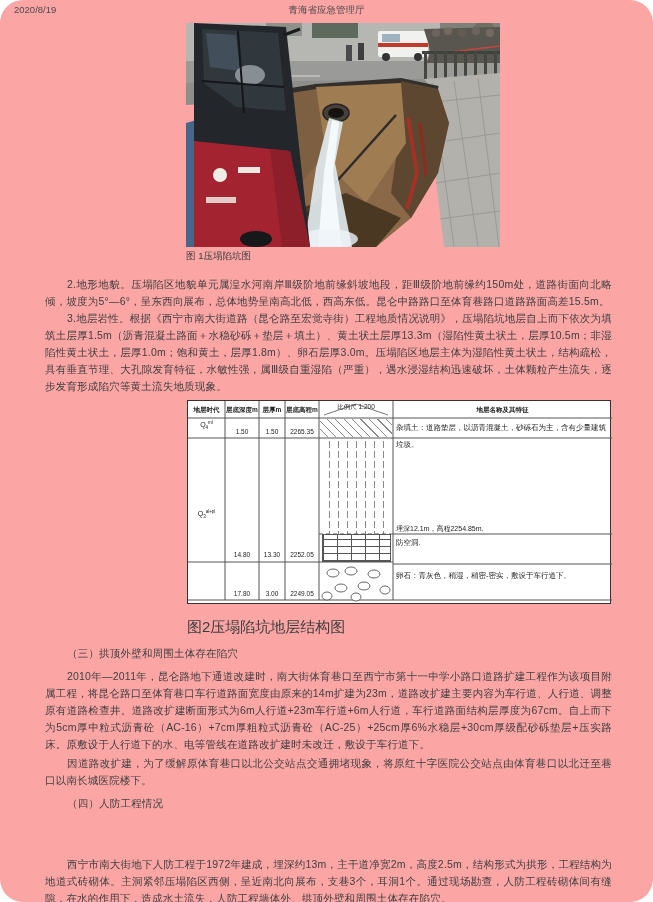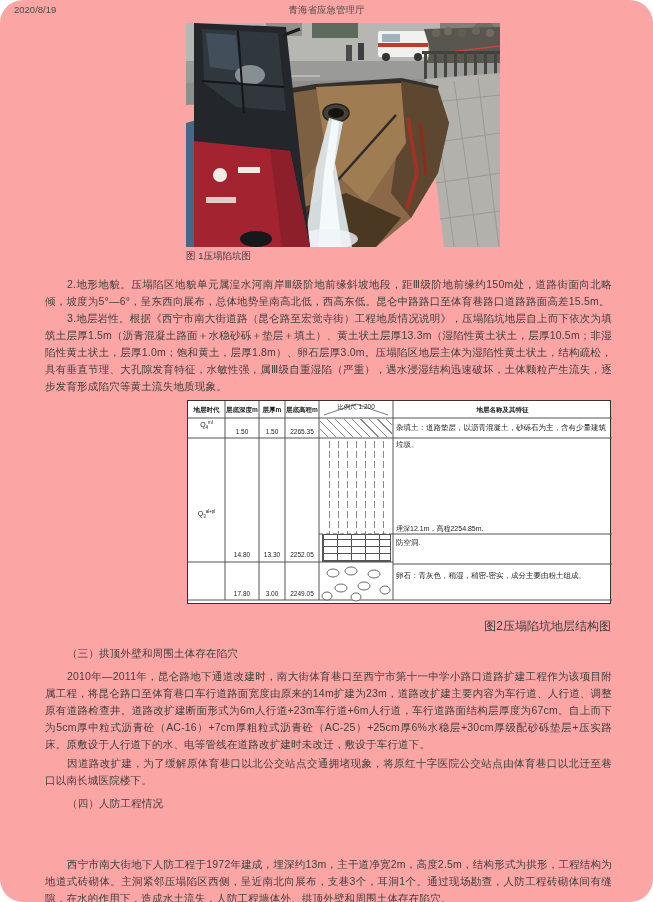--- a/index.html
+++ b/index.html
@@ -44,22 +44,22 @@
   .pat-hatch { background-image:repeating-linear-gradient(45deg, rgba(0,0,0,0) 0 5px, #8a8a8a 5px 6px); }
   .pat-loess { background-image:
       repeating-linear-gradient(0deg, #ffffff 0 3px, rgba(0,0,0,0) 3px 10px),
       repeating-linear-gradient(90deg, rgba(0,0,0,0) 0 8px, #8a8a8a 8px 9px); }
   .pat-brick { background-color:#ffffff;
       background-image:
       repeating-linear-gradient(0deg, #555 0 1px, rgba(0,0,0,0) 1px 7px),
       repeating-linear-gradient(90deg, #555 0 1px, rgba(0,0,0,0) 1px 14px);
       border:1px solid #555; }
 
-  .fig2-caption { position:absolute; left:187px; top:618px; width:424px; text-align:right;
-                  font-size:12px; color:#3c3c3c; }
+  .fig2-caption { position:absolute; left:187px; top:618px; width:424px; text-align:left;
+                  font-size:15px; color:#3c3c3c; }
 </style>
 </head>
 <body>
 
 <div class="page">
 
   <div class="hdr-date">2020/8/19</div>
   <div class="hdr-site">青海省应急管理厅</div>
 
   <div class="photo">
@@ -231,21 +231,21 @@
     </div>
     <div class="d-abs d-text d-num" style="left:37px; top:150px; width:34px;">14.80</div>
     <div class="d-abs d-text d-num" style="left:71px; top:150px; width:26px;">13.30</div>
     <div class="d-abs d-text d-num" style="left:97px; top:150px; width:34px;">2252.05</div>
     <div class="d-abs d-text" style="left:208px; top:123px; width:213px; font-size:7px;">埋深12.1m，高程2254.85m.</div>
     <div class="d-abs d-text" style="left:208px; top:137px; width:213px; font-size:7.5px;">防空洞.</div>
 
     <div class="d-abs d-text d-num" style="left:37px; top:189px; width:34px;">17.80</div>
     <div class="d-abs d-text d-num" style="left:71px; top:189px; width:26px;">3.00</div>
     <div class="d-abs d-text d-num" style="left:97px; top:189px; width:34px;">2249.05</div>
-    <div class="d-abs d-text d-desc" style="left:208px; top:166px; width:213px;">卵石：青灰色，稍湿，稍密-密实，成分主要由粉土组成。</div>
+    <div class="d-abs d-text d-desc" style="left:208px; top:166px; width:213px;">卵石：青灰色，稍湿，稍密-密实，敷设于车行道下。</div>
   </div>
 
   <div class="fig2-caption">图2压塌陷坑地层结构图</div>
 
   <div class="para h-road">（三）拱顶外壁和周围土体存在陷穴</div>
   <div class="para p-road">2010年—2011年，昆仑路地下通道改建时，南大街体育巷口至西宁市第十一中学小路口道路扩建工程作为该项目附属工程，将昆仑路口至体育巷口车行道路面宽度由原来的14m扩建为23m，道路改扩建主要内容为车行道、人行道、调整原有道路检查井。道路改扩建断面形式为6m人行道+23m车行道+6m人行道，车行道路面结构层厚度为67cm。自上而下为5cm厚中粒式沥青砼（AC-16）+7cm厚粗粒式沥青砼（AC-25）+25cm厚6%水稳层+30cm厚级配砂砾垫层+压实路床。原敷设于人行道下的水、电等管线在道路改扩建时未改迁，敷设于车行道下。</div>
   <div class="para p-bus">因道路改扩建，为了缓解原体育巷口以北公交站点交通拥堵现象，将原红十字医院公交站点由体育巷口以北迁至巷口以南长城医院楼下。</div>
   <div class="para h-civil">（四）人防工程情况</div>
   <div class="para p-civil">西宁市南大街地下人防工程于1972年建成，埋深约13m，主干道净宽2m，高度2.5m，结构形式为拱形，工程结构为地道式砖砌体。主洞紧邻压塌陷区西侧，呈近南北向展布，支巷3个，耳洞1个。通过现场勘查，人防工程砖砌体间有缝隙，在水的作用下，造成水土流失，人防工程墙体外、拱顶外壁和周围土体存在陷穴。</div>
 

